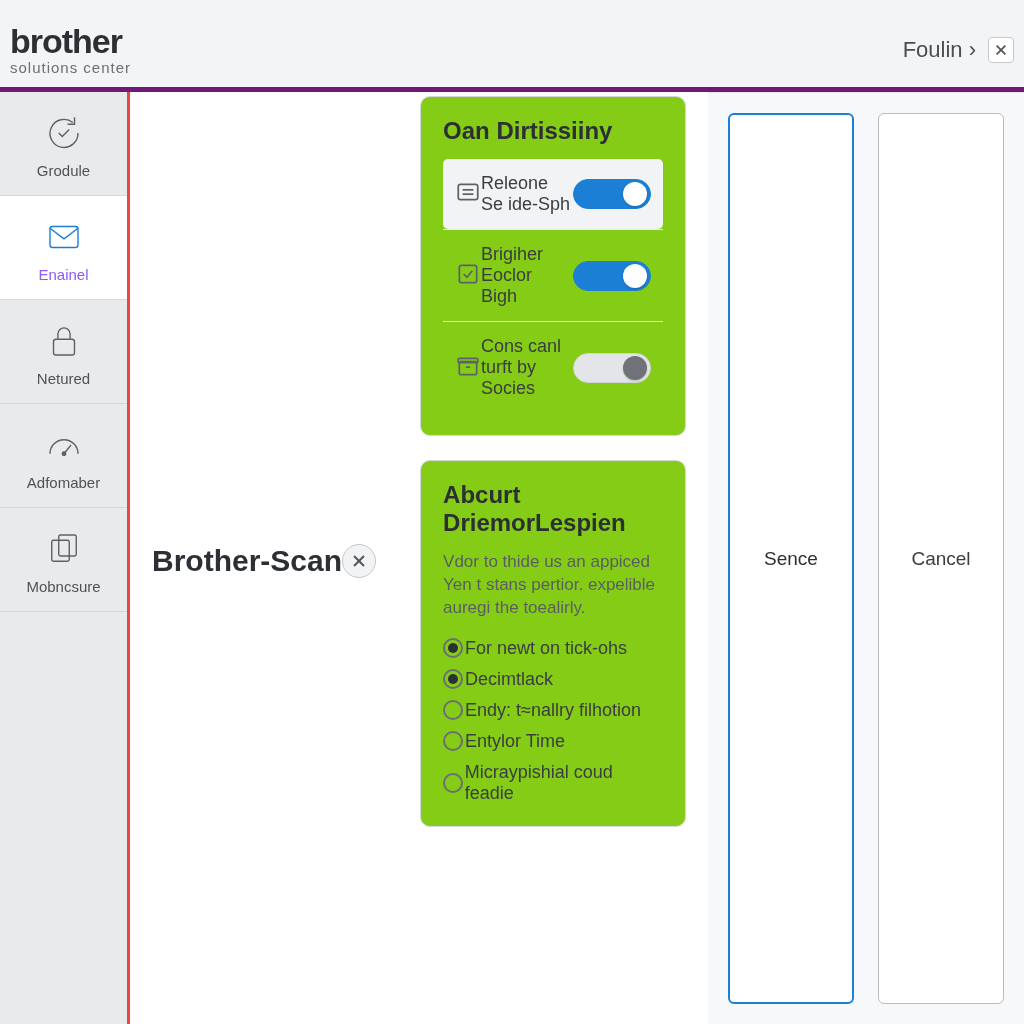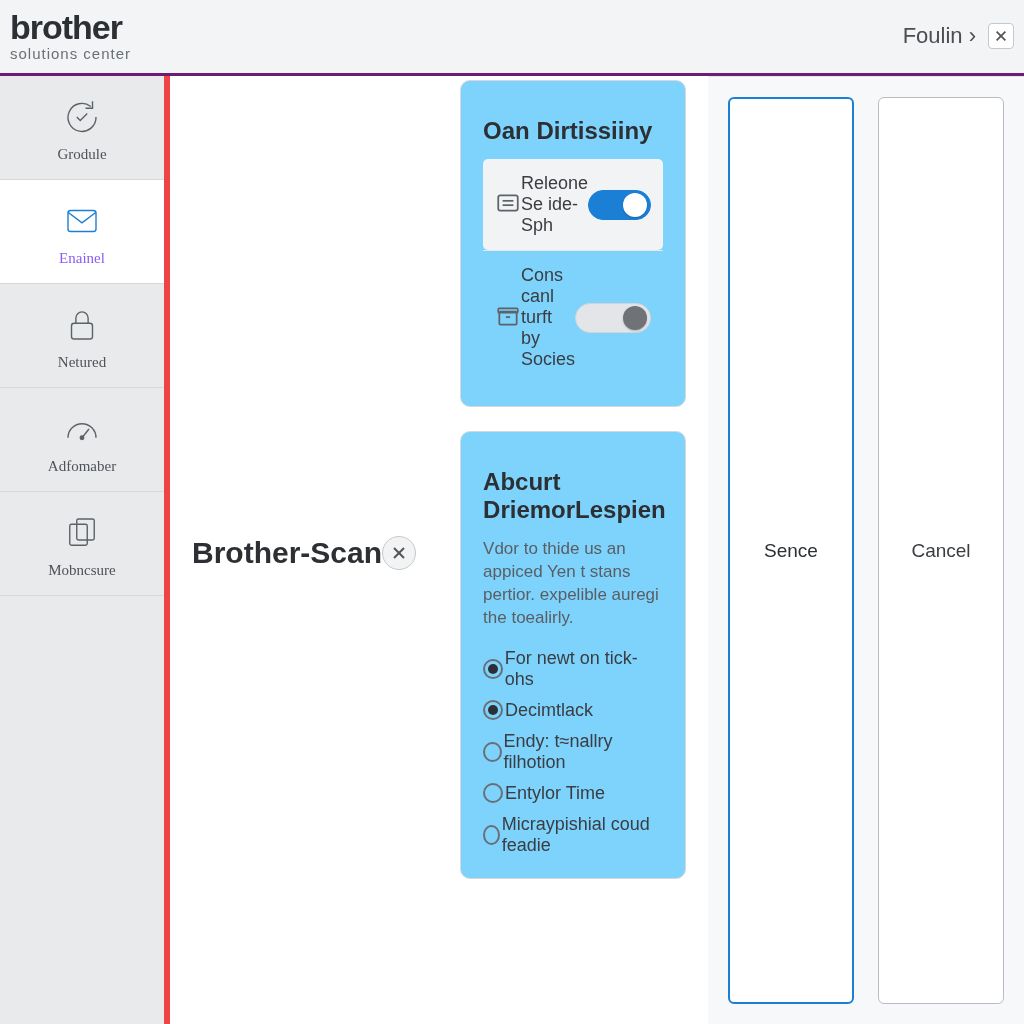--- a/index.html
+++ b/index.html
@@ -11,46 +11,45 @@
   overflow: hidden;
   color: #333;
 }
 .window { display: flex; flex-direction: column; height: 100%; }
 
 
 .header {
   display: flex;
   align-items: center;
   justify-content: space-between;
-  padding: 10px 10px 12px 10px;
+  padding: 24px 10px 12px 10px;
   background: #f3f4f6;
-  border-bottom: 3px solid #701a75;
+  border-bottom: 5px solid #701a75;
 }
 .brand { display: flex; flex-direction: column; line-height: 1; }
 .brand-word { font-size: 34px; font-weight: 800; letter-spacing: -1px; color: #2c2f33; }
 .brand-sub { margin-top: 2px; font-size: 15px; letter-spacing: 1px; color: #6a6f75; }
 .header-right { display: flex; align-items: center; gap: 12px; }
 .header-label { font-size: 22px; color: #4a4d51; }
 .win-close {
   width: 26px; height: 26px; border: 1px solid #c6c9cc; border-radius: 4px;
   background: #fff; display: flex; align-items: center; justify-content: center;
   cursor: pointer; color: #555;
 }
 
 
 .body { flex: 1; display: flex; min-height: 0; }
 
 
 .sidebar {
-  width: 170px;
+  width: 130px;
   background: #e8eaec;
-  border-right: 6px solid #ef4444;
+  border-right: 3px solid #ef4444;
   display: flex;
   flex-direction: column;
-  font-family: Liberation Serif, serif;
 }
 .side-item {
   display: flex; flex-direction: column; align-items: center;
   gap: 8px;
   padding: 20px 6px 16px;
   border-bottom: 1px solid #d6d9dc;
   cursor: pointer;
   color: #4f5358;
   font-size: 15px;
 }
@@ -68,21 +67,21 @@
 .page-title { font-size: 30px; font-weight: 700; color: #2c2f33; }
 .circle-btn {
   width: 34px; height: 34px; border-radius: 50%; border: 1px solid #c6c9cc;
   background: #f2f3f5; display: flex; align-items: center; justify-content: center;
   cursor: pointer; color: #555;
 }
 .content { flex: 1; overflow-y: auto; padding: 4px 22px 20px; }
 
 .card {
   border: 1px solid #d6d9dc; border-radius: 10px;
-  padding: 36px 22px 22px; margin-bottom: 24px; background: #7dd3fc;
+  padding: 20px 22px 22px; margin-bottom: 24px; background: #84cc16;
 }
 .card-title { font-size: 24px; font-weight: 700; color: #2c2f33; margin-bottom: 14px; }
 .card-desc { font-size: 17px; color: #5a5e63; margin-bottom: 18px; line-height: 1.35; }
 
 .toggle-row {
   display: flex; align-items: center; gap: 0;
   padding: 14px 12px;
 }
 .toggle-row.shaded { background: #f2f3f5; border-radius: 5px; }
 .toggle-row + .toggle-row.plain { border-top: 1px solid #e5e7ea; }
@@ -206,20 +205,30 @@
                   <rect x="3" y="5" width="18" height="14" rx="2"></rect>
                   <line x1="7" y1="10" x2="17" y2="10"></line>
                   <line x1="7" y1="14" x2="17" y2="14"></line>
                 </svg></span>
             <span class="row-label">Releone Se ide-Sph</span>
             <div class="toggle on">
                 <div class="knob"></div>
               </div>
           </div>
 
+          <div class="toggle-row plain">
+            <span class="row-icon"><svg viewBox="0 0 24 24">
+                  <rect x="4" y="4" width="16" height="16" rx="2"></rect>
+                  <polyline points="8 12 11 15 16 9"></polyline>
+                </svg></span>
+            <span class="row-label">Brigiher Eoclor Bigh</span>
+            <div class="toggle on">
+                <div class="knob"></div>
+              </div>
+          </div>
 
           <div class="toggle-row plain">
             <span class="row-icon"><svg viewBox="0 0 24 24">
                   <rect x="4" y="8" width="16" height="12" rx="1"></rect>
                   <rect x="3" y="5" width="18" height="4" rx="1"></rect>
                   <line x1="10" y1="13" x2="14" y2="13"></line>
                 </svg></span>
             <span class="row-label">Cons canl turft by Socies</span>
             <div class="toggle off">
                 <div class="knob"></div>

